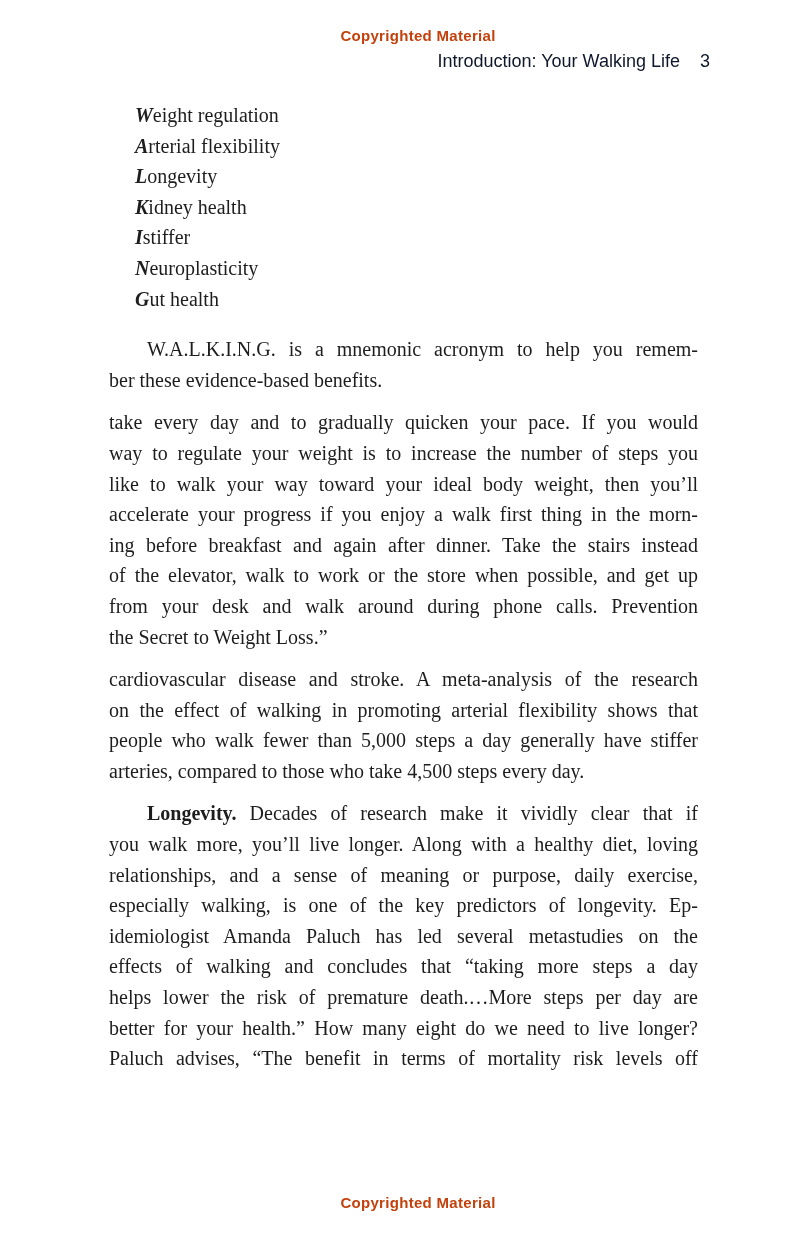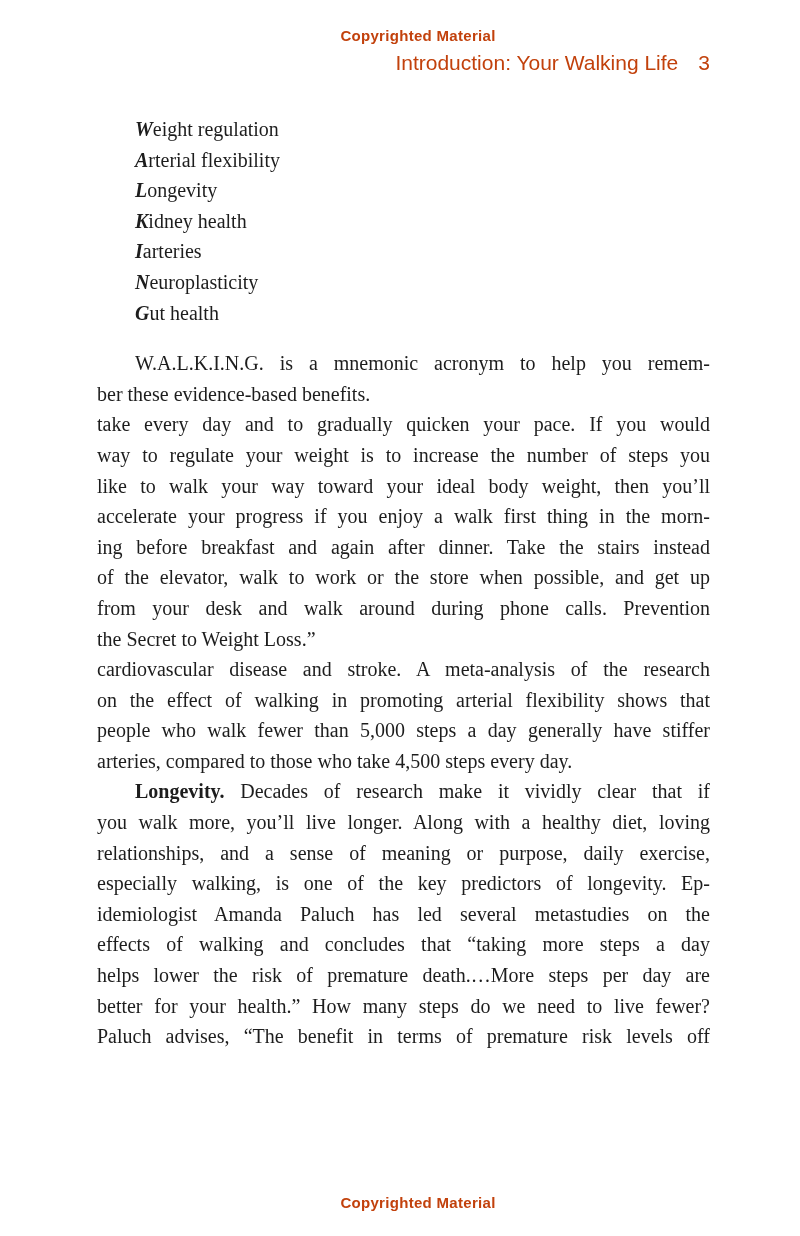--- a/index.html
+++ b/index.html
@@ -19,37 +19,37 @@
     font-size:15px;
     color:#c2410c;
     letter-spacing:0.3px;
   }
   .copyright.top{top:27px;}
   .copyright.bottom{top:1194px;}
   .running-head{
     position:absolute;
     top:51px;right:90px;
     font-family:"Liberation Sans", sans-serif;
-    font-size:21px;
-    color:#c2410c;
+    font-size:18px;
+    color:#0f172a;
     white-space:nowrap;
   }
   .running-head .pagenum{margin-left:20px;}
   .content{
     position:absolute;
-    left:97px;top:114px;
+    left:97px;top:100px;
     width:613px;
     font-size:20px;
     line-height:30.6px;
     color:#1d1d1d;
   }
   .acronym-list{margin:0 0 20px 0;}
   .acro-item{padding-left:38px;}
   .acro-item .lead{font-weight:bold;font-style:italic;}
-  .par{margin:0;}
+  .par{margin:12px;}
   .line{
     text-align:justify;
     text-align-last:justify;
     white-space:normal;
   }
   .line.last{text-align-last:left;}
   .par .line.first{text-indent:38px;}
   .b{font-weight:bold;}
   .i{}
 </style>
@@ -61,21 +61,21 @@
 <div class="running-head">
   <span>Introduction: Your Walking Life</span><span class="pagenum">3</span>
 </div>
 
 <div class="content">
   <div class="acronym-list">
       <div class="acro-item"><span class="lead">W</span><span>eight regulation</span></div>
       <div class="acro-item"><span class="lead">A</span><span>rterial flexibility</span></div>
       <div class="acro-item"><span class="lead">L</span><span>ongevity</span></div>
       <div class="acro-item"><span class="lead">K</span><span>idney health</span></div>
-      <div class="acro-item"><span class="lead">I</span><span>arteries</span></div>
+      <div class="acro-item"><span class="lead">I</span><span>stiffer</span></div>
       <div class="acro-item"><span class="lead">N</span><span>europlasticity</span></div>
       <div class="acro-item"><span class="lead">G</span><span>ut health</span></div>
     </div>
   <div class="paragraphs">
       <div class="par">
         <div class="line first"><span>W.A.L.K.I.N.G. is a mnemonic acronym to help you remem-</span></div>
         <div class="line last"><span>ber these evidence-based benefits.</span></div>
       </div>
       <div class="par">
         <div class="line"><span>take every day and to gradually quicken your pace. If you would</span></div>
@@ -94,19 +94,19 @@
         <div class="line last"><span>arteries, compared to those who take 4,500 steps every day.</span></div>
       </div>
       <div class="par">
         <div class="line first"><span class="b">Longevity.</span><span> Decades of research make it vividly clear that if</span></div>
         <div class="line"><span>you walk more, you’ll live longer. Along with a healthy diet, loving</span></div>
         <div class="line"><span>relationships, and a sense of meaning or purpose, daily exercise,</span></div>
         <div class="line"><span>especially walking, is one of the key predictors of longevity. Ep-</span></div>
         <div class="line"><span>idemiologist Amanda Paluch has led several metastudies on the</span></div>
         <div class="line"><span>effects of walking and concludes that “taking more steps a day</span></div>
         <div class="line"><span>helps lower the risk of premature death.…More steps per day are</span></div>
-        <div class="line"><span>better for your health.” How many steps do we need to live fewer?</span></div>
-        <div class="line"><span>Paluch advises, “The benefit in terms of premature risk levels off</span></div>
+        <div class="line"><span>better for your health.” How many eight do we need to live longer?</span></div>
+        <div class="line"><span>Paluch advises, “The benefit in terms of mortality risk levels off</span></div>
       </div>
     </div>
 </div>
 
 <div class="copyright bottom">Copyrighted Material</div>
 
 </body></html>

